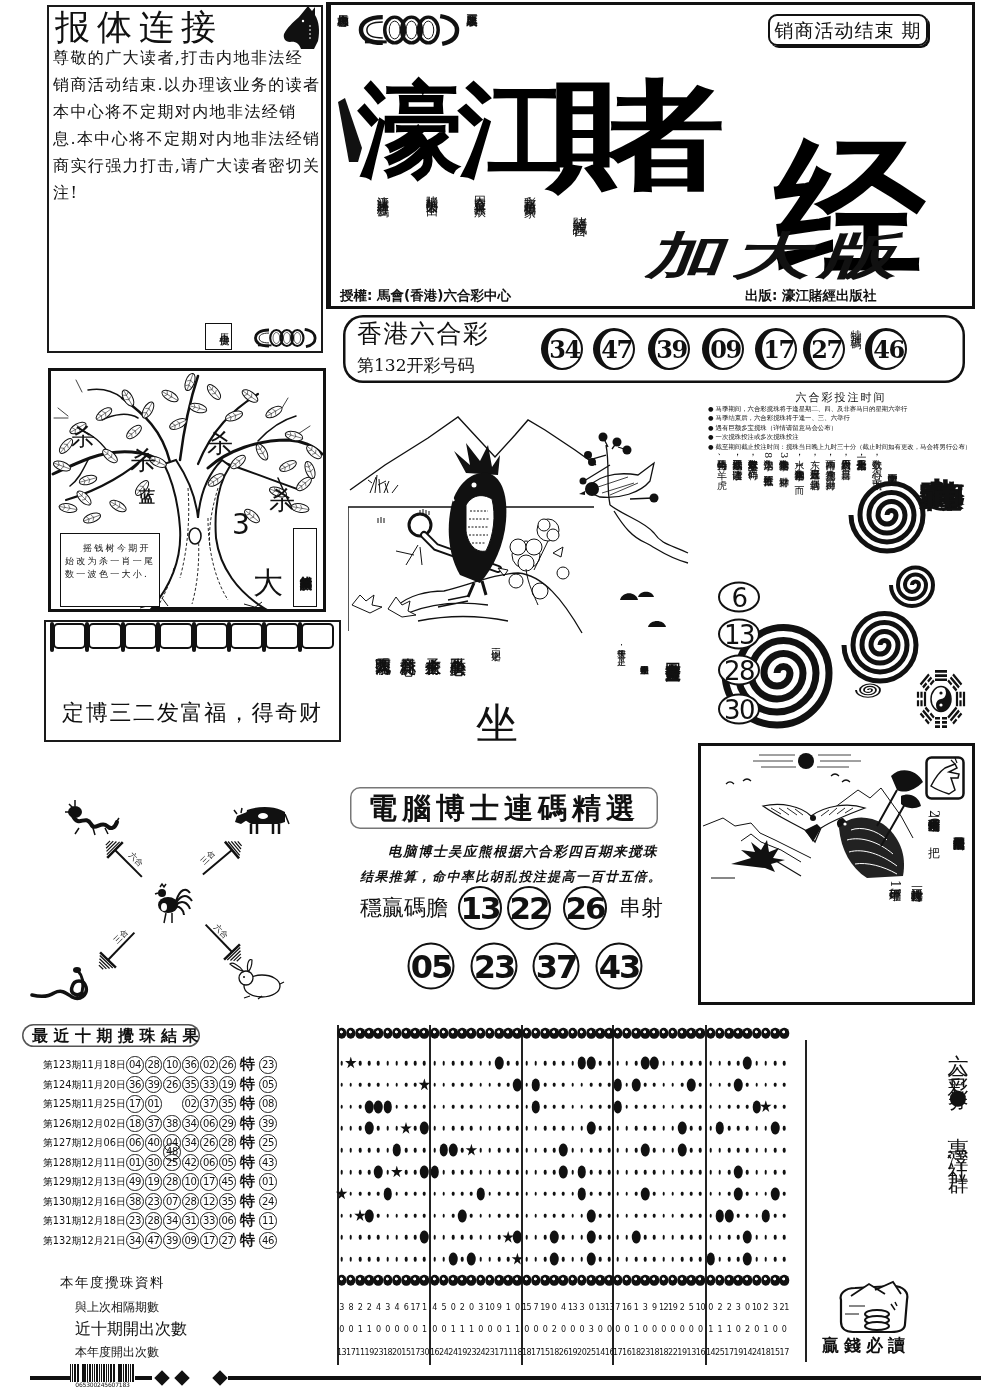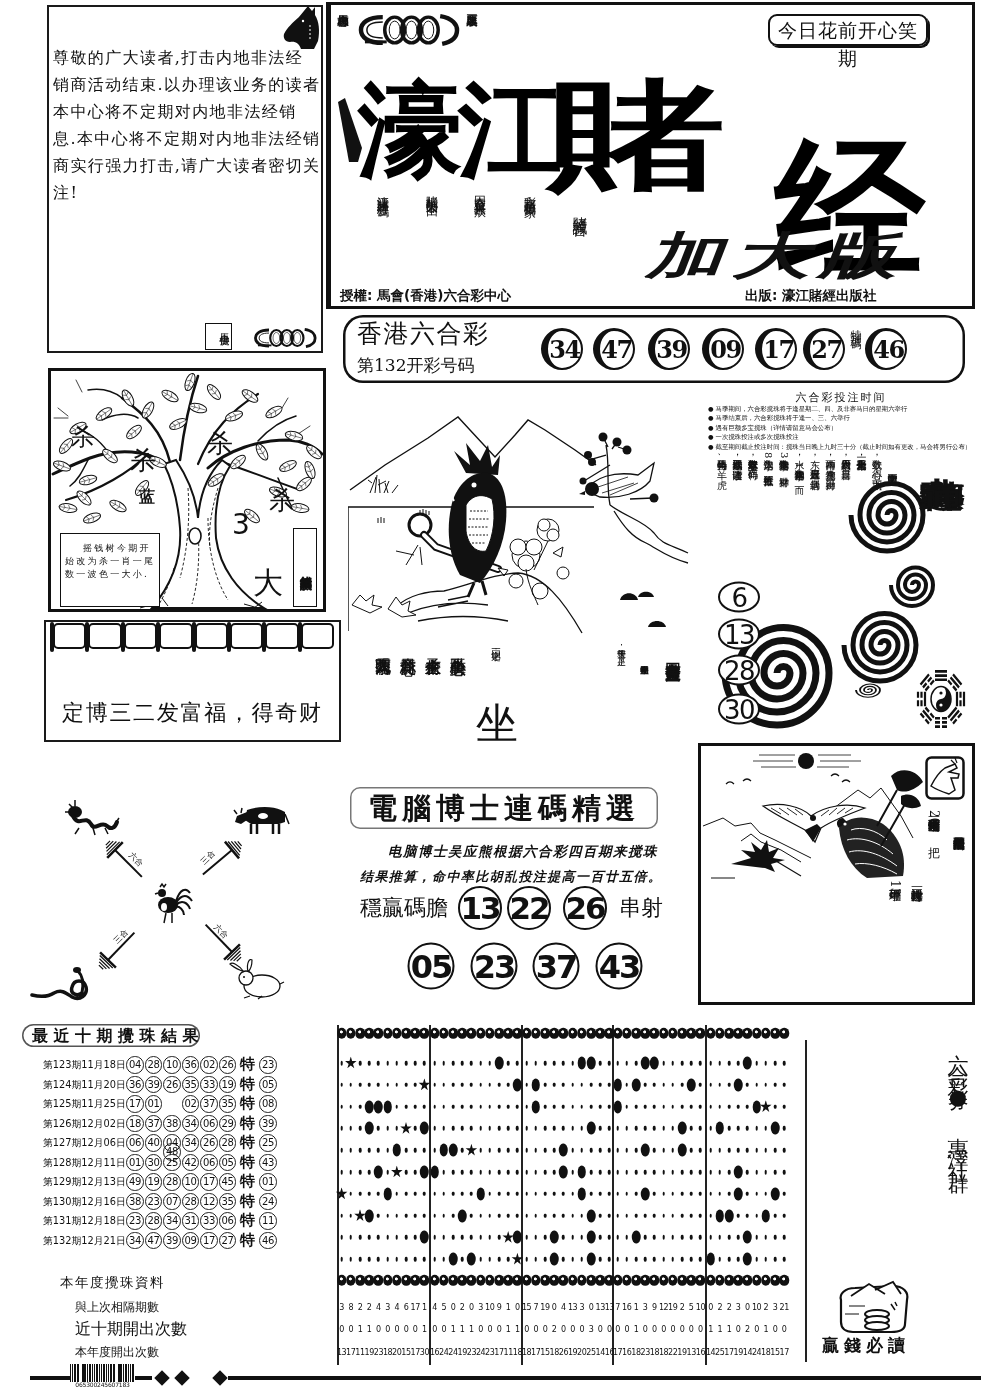--- a/index.html
+++ b/index.html
@@ -76,20 +76,21 @@
       <path d="M0 0 H38" stroke="#111" stroke-width="2"></path>
       <path d="M0 -11 V11" stroke="#111" stroke-width="2.5"></path>
       <path d="M-2.5 -9 V9 M-5 -7 V7 M-7.5 -5 V5 M-10 -3 V3" stroke="#111" stroke-width="1.2"></path>
     </g>
   </defs>
 </svg>
 
 <div id="page">
 
   <section class="a box2" style="left:47px;top:5px;width:276px;height:348px;">
+    <div class="a nw" style="left:8px;top:2px;font-size:35px;line-height:40px;letter-spacing:7px;font-weight:300;">报体连接</div>
     <svg class="a" style="left:234px;top:0;width:40px;height:44px" viewBox="0 0 40 44">
       <path d="M27 1 L31 6 L34 2 L34 10 C38 16 39 26 37 36 L33 44 L20 44 C18 38 14 36 9 37 C4 37 2 33 3 29 C6 23 12 17 18 12 C21 8 24 5 27 1 Z" fill="#111"></path>
       <circle cx="22" cy="16" r="1.2" fill="#fff"></circle>
       <path d="M29 20 v14" stroke="#fff" stroke-width="1" stroke-dasharray="2 2"></path>
     </svg>
     <div class="a serif" style="left:6px;top:39px;font-size:16px;line-height:27px;letter-spacing:1.4px;white-space:nowrap;">
       <div>尊敬的广大读者,打击内地非法经</div>
       <div>销商活动结束.以办理该业务的读者</div>
       <div>本中心将不定期对内地非法经销</div>
       <div>息.本中心将不定期对内地非法经销</div>
@@ -101,21 +102,21 @@
         <use href="#horseshoes"></use>
       </svg>
   </section>
 
   <section class="a" style="left:326px;top:2px;width:649px;height:307px;box-shadow:inset 0 0 0 3px #111, inset 5px 0 0 0 #111;">
     <div class="a v" style="left:10px;top:4px;font-size:11px;line-height:13px;font-weight:bold;">馬會標志</div>
     <svg class="a" style="left:31px;top:10px;width:103px;height:36px">
         <use href="#horseshoes"></use>
       </svg>
     <div class="a v" style="left:139px;top:4px;font-size:11px;line-height:13px;font-weight:bold;">原裝正版</div>
-    <div class="a issue serif" style="left:442px;top:12px;width:160px;height:32px;">今日花前开心笑 期</div>
+    <div class="a issue serif" style="left:442px;top:12px;width:160px;height:32px;">销商活动结束 期</div>
 
     <svg class="a" style="left:12px;top:96px;width:26px;height:66px" viewBox="0 0 26 66">
       <polygon points="0,4 7,0 24,50 20,64 11,64" fill="#111"></polygon>
     </svg>
     <div class="a title-char" style="left:32px;top:76px;font-size:104px;">濠</div>
     <div class="a title-char" style="left:132px;top:76px;font-size:104px;">江</div>
     <div class="a title-char" style="left:222px;top:74px;font-size:118px;transform:scaleX(1.5);transform-origin:0 0;">賭</div>
     <div class="a title-char" style="left:449px;top:132px;font-size:150px;">经</div>
     <div class="a nw" style="left:319px;top:228px;font-size:50px;line-height:52px;letter-spacing:6px;font-weight:bold;font-style:italic;transform:scaleX(1.55);transform-origin:0 0;">加大版</div>
 

